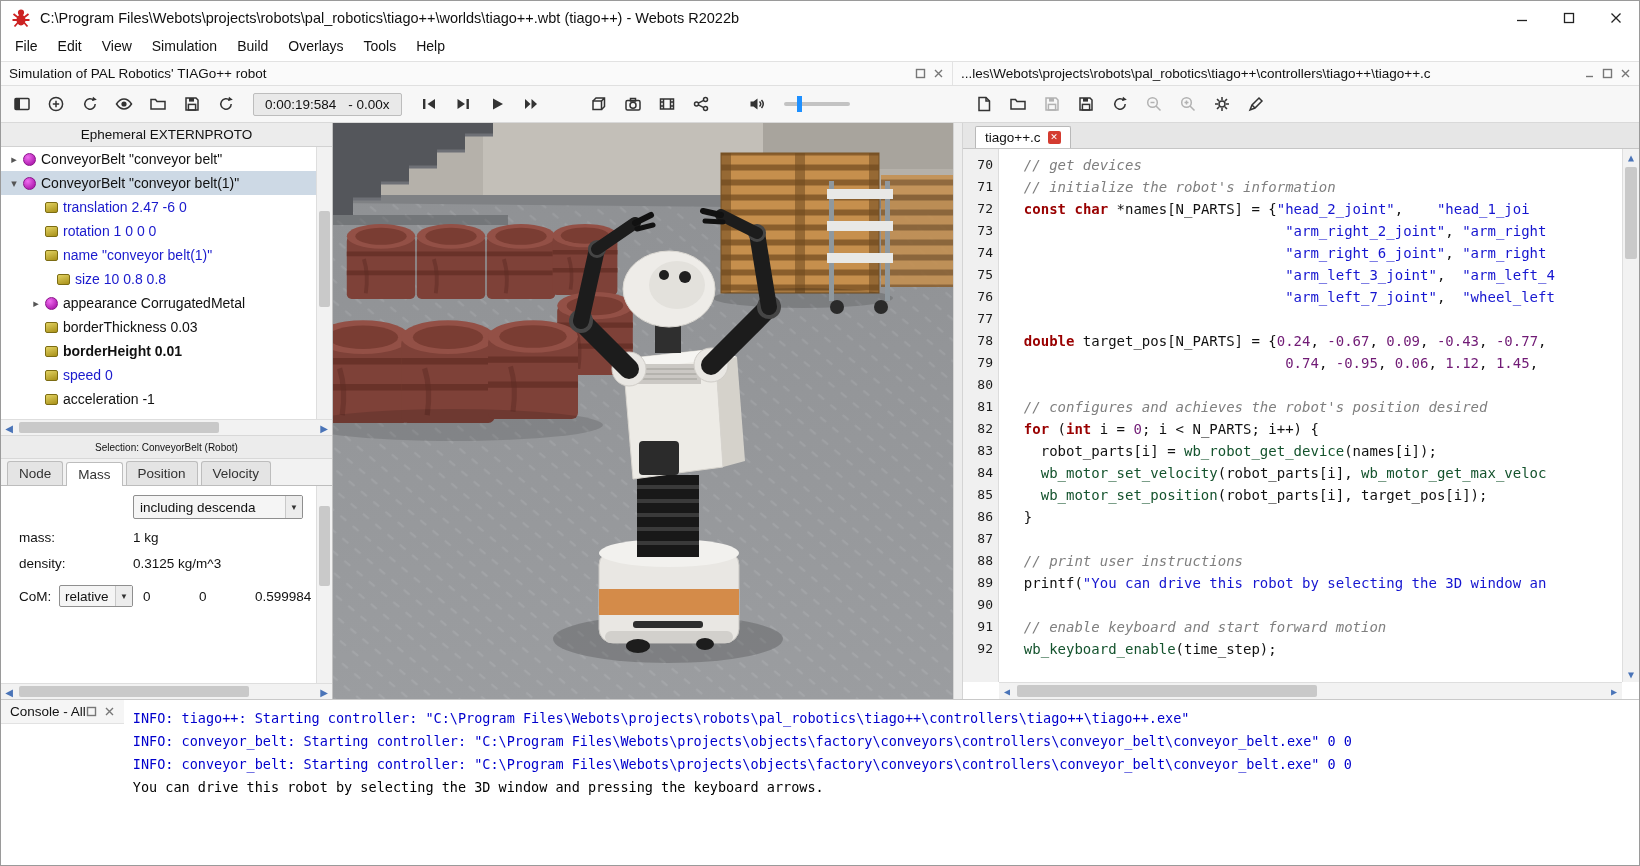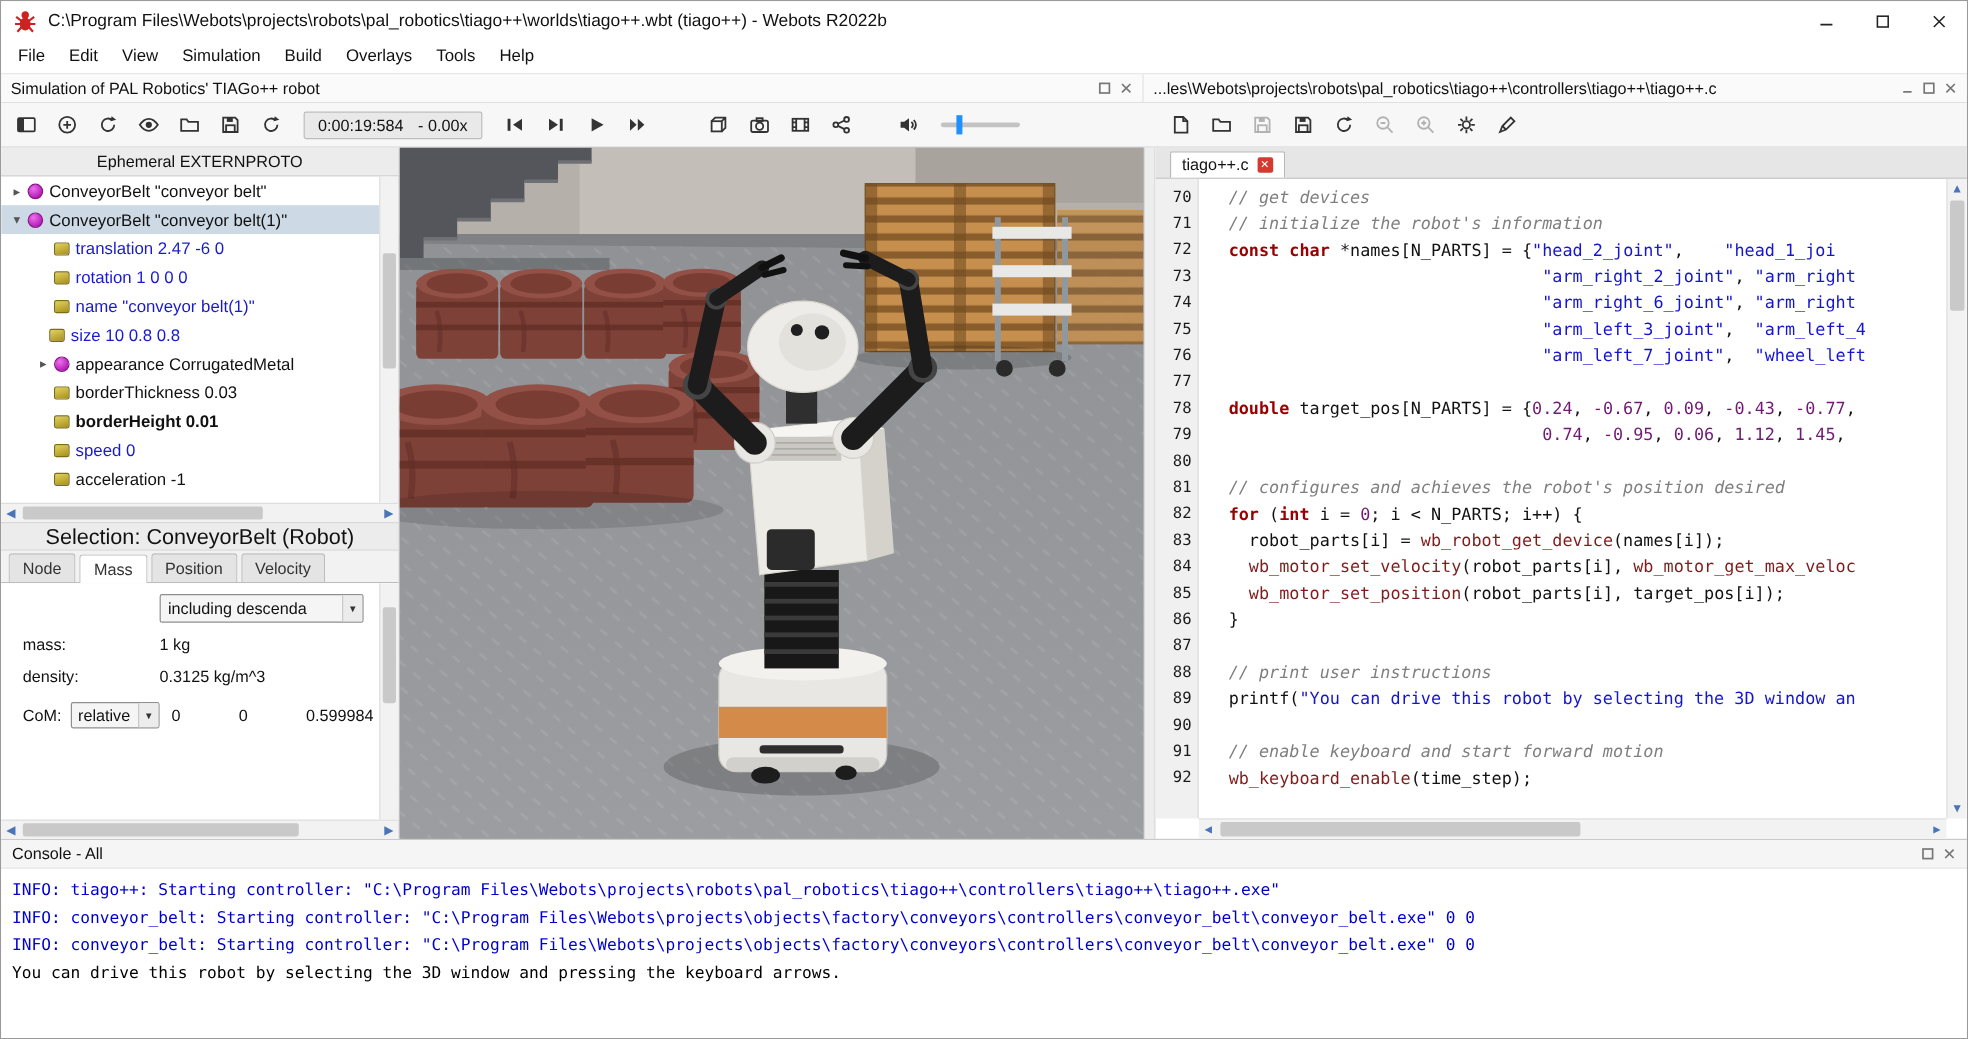--- a/index.html
+++ b/index.html
@@ -52,21 +52,21 @@
 .tarrow{width:14px;color:#555;font-size:11px;text-align:center;flex:none}
 .ticon{flex:none;margin:0 5px 0 2px}
 .ticon.proto{width:13px;height:13px;border-radius:50%;background:radial-gradient(circle at 35% 30%,#f06df0,#b321b3 72%);border:1px solid #8a148a}
 .ticon.field{width:13px;height:11px;border-radius:2px;background:linear-gradient(160deg,#e2d263,#a89018);border:1px solid #7c6c12}
 .tlabel.blue{color:#1a1acd}
 .vscroll{position:absolute;right:0;top:0;bottom:0;width:16px;background:#f2f2f2;border-left:1px solid #dedede}
 .vscroll .thumb{position:absolute;left:2px;width:11px;background:#c9c9c9;border-radius:2px}
 .hscroll{height:16px;background:#f2f2f2;border-top:1px solid #dedede;position:relative;flex:none}
 .hscroll .thumb{position:absolute;top:2px;height:11px;background:#c9c9c9;border-radius:2px}
 .scroll-arr{position:absolute;width:16px;height:16px;display:flex;align-items:center;justify-content:center;color:#4a74b8;font-size:10px;top:0}
-.sel-header{height:24px;background:#ececec;border-top:1px solid #d8d8d8;border-bottom:1px solid #d8d8d8;display:flex;align-items:center;justify-content:center;font-size:18px;flex:none}
+.sel-header{height:24px;background:#ececec;border-top:1px solid #d8d8d8;border-bottom:1px solid #d8d8d8;display:flex;align-items:center;justify-content:center;font-size:10px;flex:none}
 .itabs{height:27px;display:flex;align-items:flex-end;background:#f2f2f2;padding-left:6px;border-bottom:1px solid #bdbdbd;flex:none}
 .itab{padding:4px 11px;font-size:13.5px;background:#e4e4e4;border:1px solid #bdbdbd;border-bottom:none;margin-right:3px;border-radius:3px 3px 0 0;color:#333;cursor:default}
 .itab.active{background:#fff;position:relative;top:1px}
 .insp-body{flex:1;position:relative;background:#fff;font-size:13.5px;overflow:hidden}
 .mdrop{position:absolute;left:132px;top:9px;width:170px;height:24px;border:1px solid #8f8f8f;background:#f5f5f5;border-radius:2px;display:flex;align-items:center;padding-left:6px;overflow:hidden;white-space:nowrap}
 .mdrop .label{overflow:hidden;white-space:nowrap}
 .caret{margin-left:auto;width:17px;height:100%;display:flex;align-items:center;justify-content:center;border-left:1px solid #c9c9c9;font-size:8px;color:#333;flex:none;background:#ececec}
 #mass-rows{position:absolute;left:18px;top:44px;width:300px}
 .mrow{display:flex;height:26px;align-items:flex-start}
 .mlabel{width:114px;flex:none}
@@ -87,28 +87,28 @@
 .etab .close{width:13px;height:13px;background:#d43b30;color:#fff;font-size:9px;line-height:13px;text-align:center;border-radius:2px}
 .code-wrap{flex:1;position:relative;overflow:hidden;font-family:"DejaVu Sans Mono",monospace}
 .gutter{position:absolute;left:0;top:0;bottom:17px;width:36px;background:#f0f0f0;border-right:1px solid #dcdcdc;padding-top:5px;overflow:hidden}
 .lnum{height:22px;line-height:22px;font-size:13px;text-align:right;padding-right:5px;color:#1a1a1a}
 .code{position:absolute;left:36px;right:17px;top:0;bottom:17px;padding:5px 0 0 8px;overflow:hidden}
 .cline{height:22px;line-height:22px;font-size:14px;white-space:pre;color:#111}
 .tk-c{color:#7f7f7f;font-style:italic}
 .tk-k{color:#990000;font-weight:bold}
 .tk-s{color:#1515d0}
 .tk-n{color:#701a75}
-.tk-a{color:#7f1d1d}
+.tk-a{color:#14532d}
 .ed-vscroll{position:absolute;right:0;top:0;bottom:17px;width:17px;background:#f2f2f2;border-left:1px solid #dedede}
 .ed-vscroll .thumb{position:absolute;left:2px;top:18px;width:12px;height:92px;background:#c9c9c9;border-radius:2px}
 .ed-hscroll{position:absolute;left:36px;right:17px;bottom:0;height:17px;background:#f2f2f2;border-top:1px solid #dedede}
 .ed-hscroll .thumb{position:absolute;left:18px;top:2px;height:12px;width:300px;background:#c9c9c9;border-radius:2px}
 
 
-.console{flex:1;display:flex;flex-direction:column;border-top:1px solid #c9c9c9;min-height:0}
+.console{flex:1;display:flex;flex-direction:row;border-top:1px solid #c9c9c9;min-height:0}
 .console-header{height:24px;background:#f5f5f5;border-bottom:1px solid #e2e2e2;display:flex;align-items:center;padding:0 9px;font-size:13.5px;flex:none}
 .console-body{flex:1;background:#fff;padding:7px 9px;font-family:"DejaVu Sans Mono",monospace;font-size:13.5px;overflow:hidden}
 .con-line{line-height:23px;white-space:pre;color:#0000cd}
 .con-line.black{color:#000}
 </style>
 </head>
 <body>
 
 <div class="app">
 
@@ -381,21 +381,21 @@
             <div class="tree-row" style="padding-left: 28px;">
               <span class="tarrow"></span>
               <span class="ticon field"></span>
               <span class="tlabel blue">rotation 1 0 0 0</span>
             </div>
             <div class="tree-row" style="padding-left: 28px;">
               <span class="tarrow"></span>
               <span class="ticon field"></span>
               <span class="tlabel blue">name "conveyor belt(1)"</span>
             </div>
-            <div class="tree-row" style="padding-left: 24px; text-align: center;">
+            <div class="tree-row" style="padding-left: 40px; text-align: center;">
               <span class="tarrow"></span>
               <span class="ticon field"></span>
               <span class="tlabel blue">size 10 0.8 0.8</span>
             </div>
             <div class="tree-row" style="padding-left: 28px;">
               <span class="tarrow">▸</span>
               <span class="ticon proto"></span>
               <span class="tlabel">appearance CorrugatedMetal</span>
             </div>
             <div class="tree-row" style="padding-left: 28px;">

